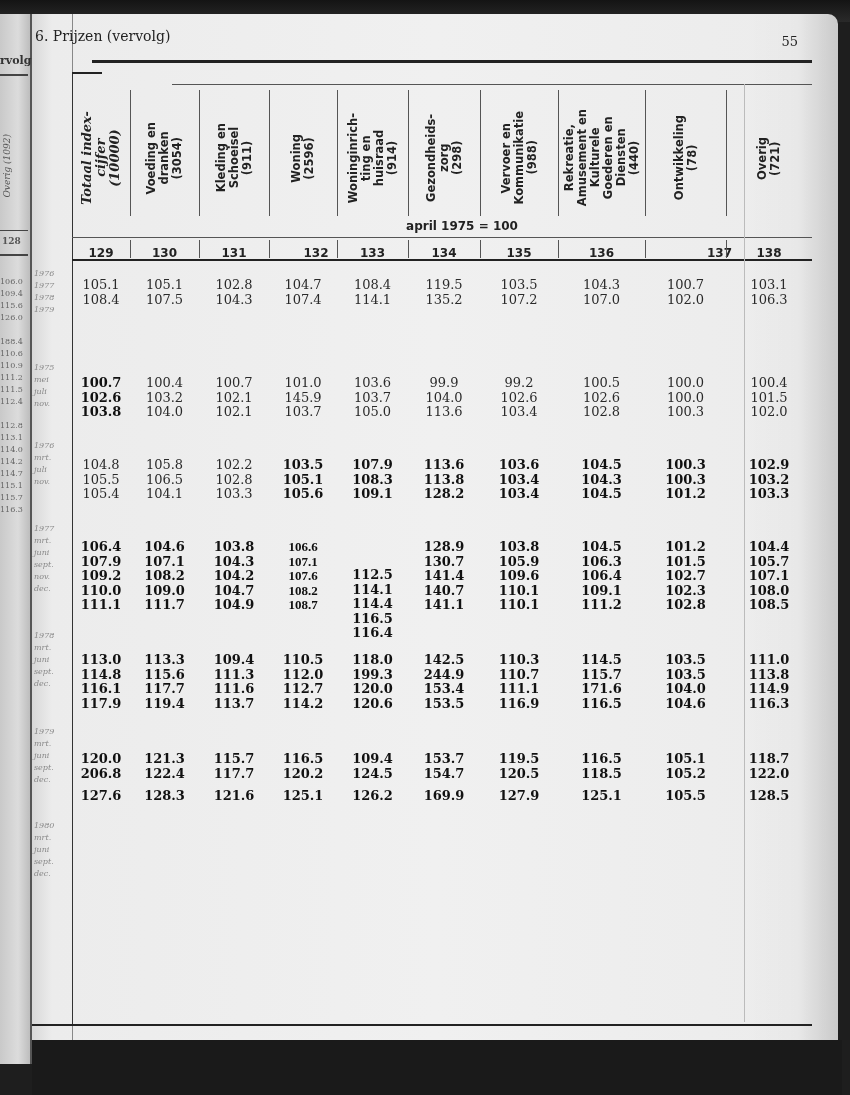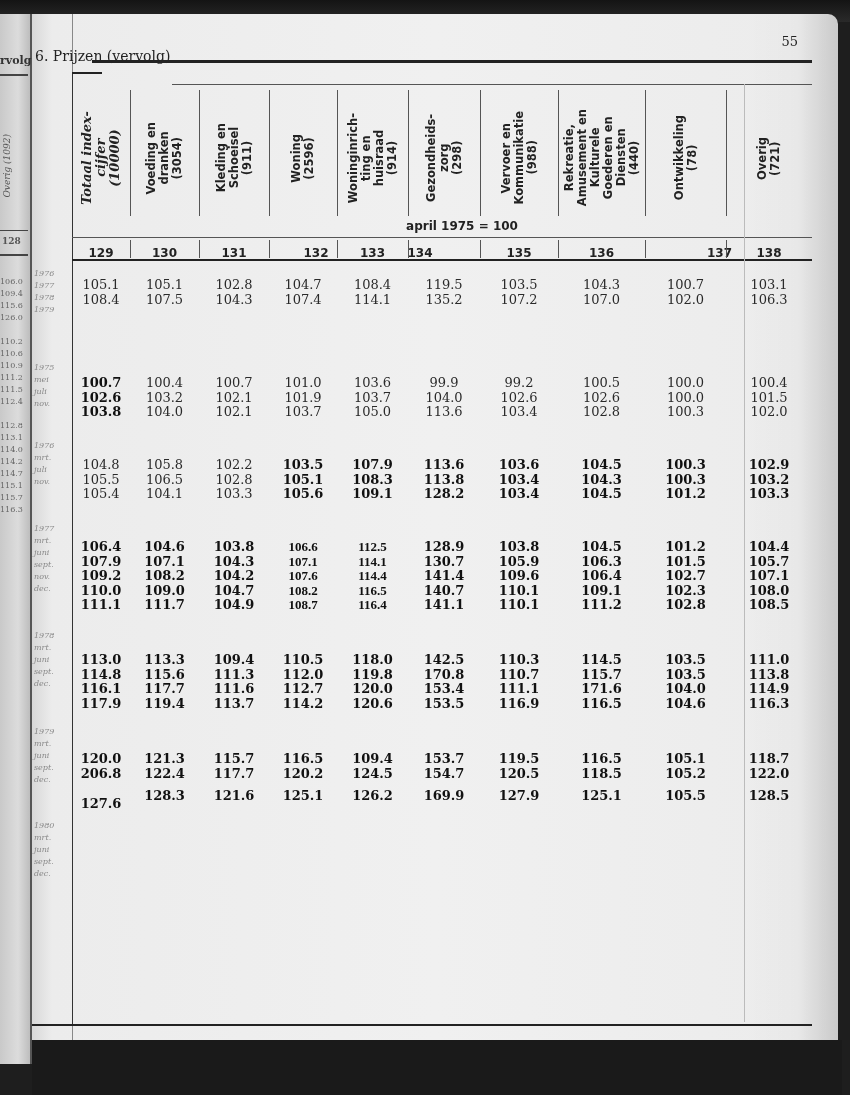--- a/index.html
+++ b/index.html
@@ -22,21 +22,21 @@
     .page {
       position: absolute; left: 32px; top: 14px; width: 806px; height: 1050px;
       background: linear-gradient(90deg, #d8d8d8 0px, #ececec 20px, #f0f0f0 50%, #ececec 95%, #d0d0d0 100%);
       border-radius: 0 10px 0 0;
     }
     .left-margin {
       position: absolute; left: 0; top: 0; width: 40px; height: 1050px;
       border-right: 1px solid #888;
     }
     .margin-label { position: absolute; left: 2px; font-size: 8px; color: #888; font-style: italic; line-height: 12px; }
-    .running-head { position: absolute; left: 3px; top: 34px; font-size: 14px; color: #222; }
+    .running-head { position: absolute; left: 3px; top: 14px; font-size: 14px; color: #222; }
     .page-number { position: absolute; right: 40px; top: 20px; font-size: 13px; color: #222; }
     .rule { position: absolute; background: #222; }
     .table-title {
       position: absolute; left: 140px; top: 52px; width: 560px; text-align: center;
       font-family: "DejaVu Sans", sans-serif; font-weight: bold; font-size: 12.5px; color: #222; letter-spacing: 0.2px; word-spacing: 3px;
     }
     .col-head {
       position: absolute; top: 86px; height: 116px;
       display: flex; align-items: center; justify-content: center;
     }
@@ -76,21 +76,21 @@
   <div class="pp-rot">Overig (1092)</div>
   <div class="pp-line" style="top:216px;height:1px"></div>
   <div class="pp-num" style="top:222px">128</div>
   <div class="pp-line" style="top:240px"></div>
   <div class="pp-vals" id="pp-vals" style="top:262px">
       <div>106.0</div>
       <div>109.4</div>
       <div>115.6</div>
       <div>126.0</div>
       <div>&nbsp;</div>
-      <div>110.2</div>
+      <div>188.4</div>
       <div>110.6</div>
       <div>110.9</div>
       <div>111.2</div>
       <div>111.5</div>
       <div>112.4</div>
       <div>&nbsp;</div>
       <div>112.8</div>
       <div>113.1</div>
       <div>114.0</div>
       <div>114.2</div>
@@ -231,21 +231,21 @@
   <div id="colnums">
       <div class="colnum" style="left: 40px; width: 58px;">129</div>
       <div class="colnum" style="left: 98px; width: 69px;">130</div>
       <div class="vsep" style="left: 98px; top: 226px; height: 18px;"></div>
       <div class="colnum" style="left: 167px; width: 70px;">131</div>
       <div class="vsep" style="left: 167px; top: 226px; height: 18px;"></div>
       <div class="colnum" style="left: 250px; width: 68px;">132</div>
       <div class="vsep" style="left: 237px; top: 226px; height: 18px;"></div>
       <div class="colnum" style="left: 305px; width: 71px;">133</div>
       <div class="vsep" style="left: 305px; top: 226px; height: 18px;"></div>
-      <div class="colnum" style="left: 352px; width: 72px;">134</div>
+      <div class="colnum" style="left: 376px; width: 72px;">134</div>
       <div class="vsep" style="left: 376px; top: 226px; height: 18px;"></div>
       <div class="colnum" style="left: 448px; width: 78px;">135</div>
       <div class="vsep" style="left: 448px; top: 226px; height: 18px;"></div>
       <div class="colnum" style="left: 526px; width: 87px;">136</div>
       <div class="vsep" style="left: 526px; top: 226px; height: 18px;"></div>
       <div class="colnum" style="left: 647px; width: 81px;">137</div>
       <div class="vsep" style="left: 613px; top: 226px; height: 18px;"></div>
       <div class="colnum" style="left: 694px; width: 86px;">138</div>
       <div class="vsep" style="left: 694px; top: 226px; height: 18px;"></div>
     </div>
@@ -276,21 +276,21 @@
         </div>
         <div class="group" style="top: 639px;">
           <div class="cell b">113.0</div>
           <div class="cell b">114.8</div>
           <div class="cell b">116.1</div>
           <div class="cell b">117.9</div>
         </div>
         <div class="group" style="top: 738px;">
           <div class="cell b">120.0</div>
           <div class="cell b">206.8</div>
-          <div class="cell b" style="margin-top: 16px;">127.6</div>
+          <div class="cell b" style="margin-top: 8px;">127.6</div>
         </div>
       </div>
       <div class="data-col" style="left: 97.5px; width: 70px; top: 0px;">
         <div class="group" style="top: 264px;">
           <div class="cell">105.1</div>
           <div class="cell">107.5</div>
         </div>
         <div class="group" style="top: 362px;">
           <div class="cell">100.4</div>
           <div class="cell">103.2</div>
@@ -354,21 +354,21 @@
           <div class="cell b" style="margin-top: 8px;">121.6</div>
         </div>
       </div>
       <div class="data-col" style="left: 236px; width: 70px; top: 0px;">
         <div class="group" style="top: 264px;">
           <div class="cell">104.7</div>
           <div class="cell">107.4</div>
         </div>
         <div class="group" style="top: 362px;">
           <div class="cell">101.0</div>
-          <div class="cell">101.9</div>
+          <div class="cell">145.9</div>
           <div class="cell">103.7</div>
         </div>
         <div class="group" style="top: 444px;">
           <div class="cell b">103.5</div>
           <div class="cell b">105.1</div>
           <div class="cell b">105.6</div>
         </div>
         <div class="group" style="top: 526px; font-family: Liberation Serif, serif;">
           <div class="cell b">106.6</div>
           <div class="cell b">107.1</div>
@@ -396,30 +396,30 @@
         <div class="group" style="top: 362px;">
           <div class="cell">103.6</div>
           <div class="cell">103.7</div>
           <div class="cell">105.0</div>
         </div>
         <div class="group" style="top: 444px;">
           <div class="cell b">107.9</div>
           <div class="cell b">108.3</div>
           <div class="cell b">109.1</div>
         </div>
-        <div class="group" style="top: 526px; font-family: Liberation Serif, serif;">
+        <div class="group" style="top: 554px;">
           <div class="cell b">112.5</div>
           <div class="cell b">114.1</div>
           <div class="cell b">114.4</div>
           <div class="cell b">116.5</div>
           <div class="cell b">116.4</div>
         </div>
         <div class="group" style="top: 639px;">
           <div class="cell b">118.0</div>
-          <div class="cell b">119.8</div>
+          <div class="cell b">199.3</div>
           <div class="cell b">120.0</div>
           <div class="cell b">120.6</div>
         </div>
         <div class="group" style="top: 738px;">
           <div class="cell b">109.4</div>
           <div class="cell b">124.5</div>
           <div class="cell b" style="margin-top: 8px;">126.2</div>
         </div>
       </div>
       <div class="data-col" style="left: 377px; width: 70px; top: 0px;">
@@ -439,21 +439,21 @@
         </div>
         <div class="group" style="top: 526px;">
           <div class="cell b">128.9</div>
           <div class="cell b">130.7</div>
           <div class="cell b">141.4</div>
           <div class="cell b">140.7</div>
           <div class="cell b">141.1</div>
         </div>
         <div class="group" style="top: 639px;">
           <div class="cell b">142.5</div>
-          <div class="cell b">170.8</div>
+          <div class="cell b">244.9</div>
           <div class="cell b">153.4</div>
           <div class="cell b">153.5</div>
         </div>
         <div class="group" style="top: 738px;">
           <div class="cell b">153.7</div>
           <div class="cell b">154.7</div>
           <div class="cell b" style="margin-top: 8px;">169.9</div>
         </div>
       </div>
       <div class="data-col" style="left: 452px; width: 70px; top: 0px;">

